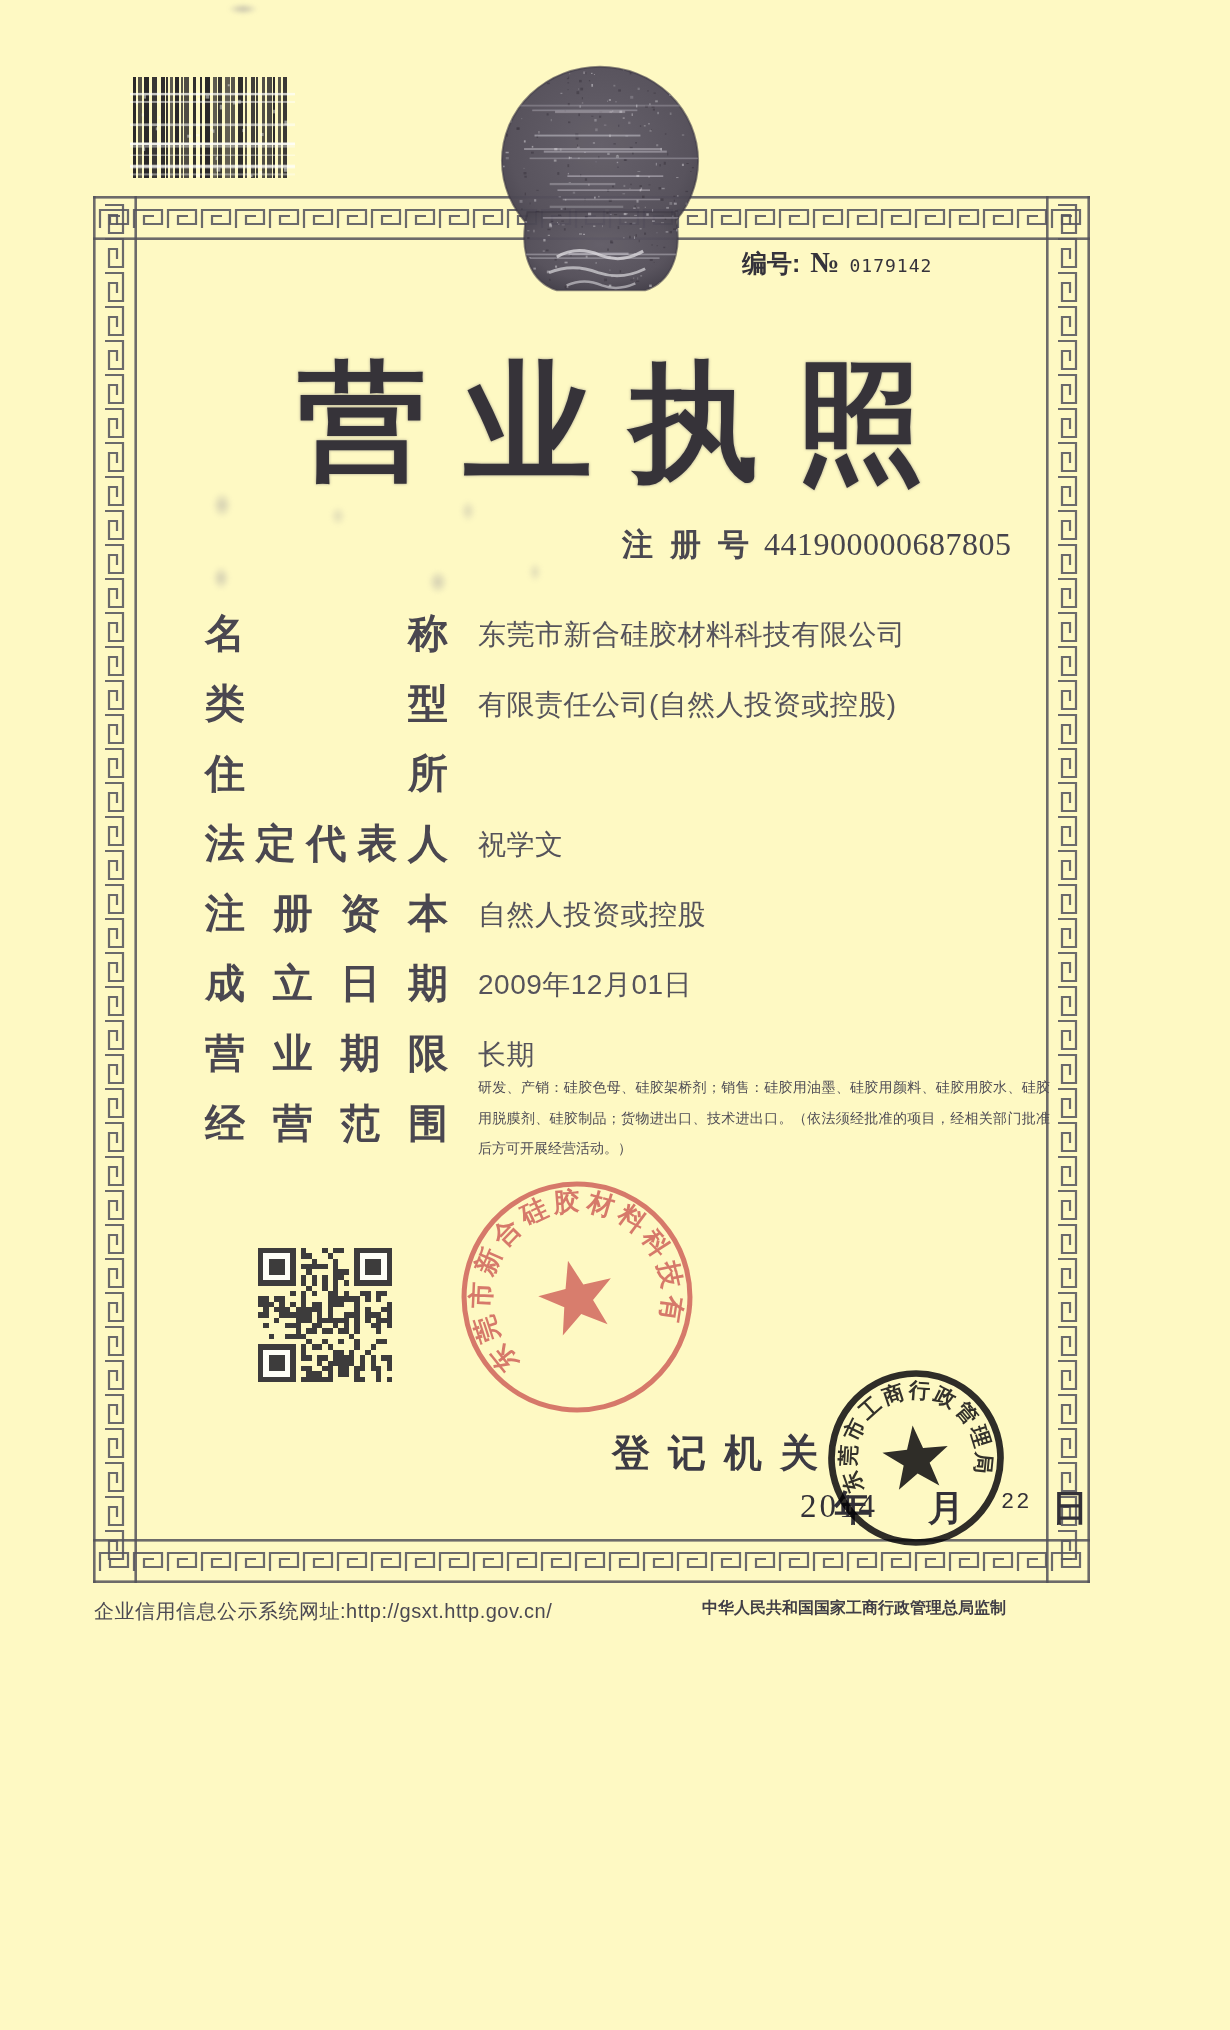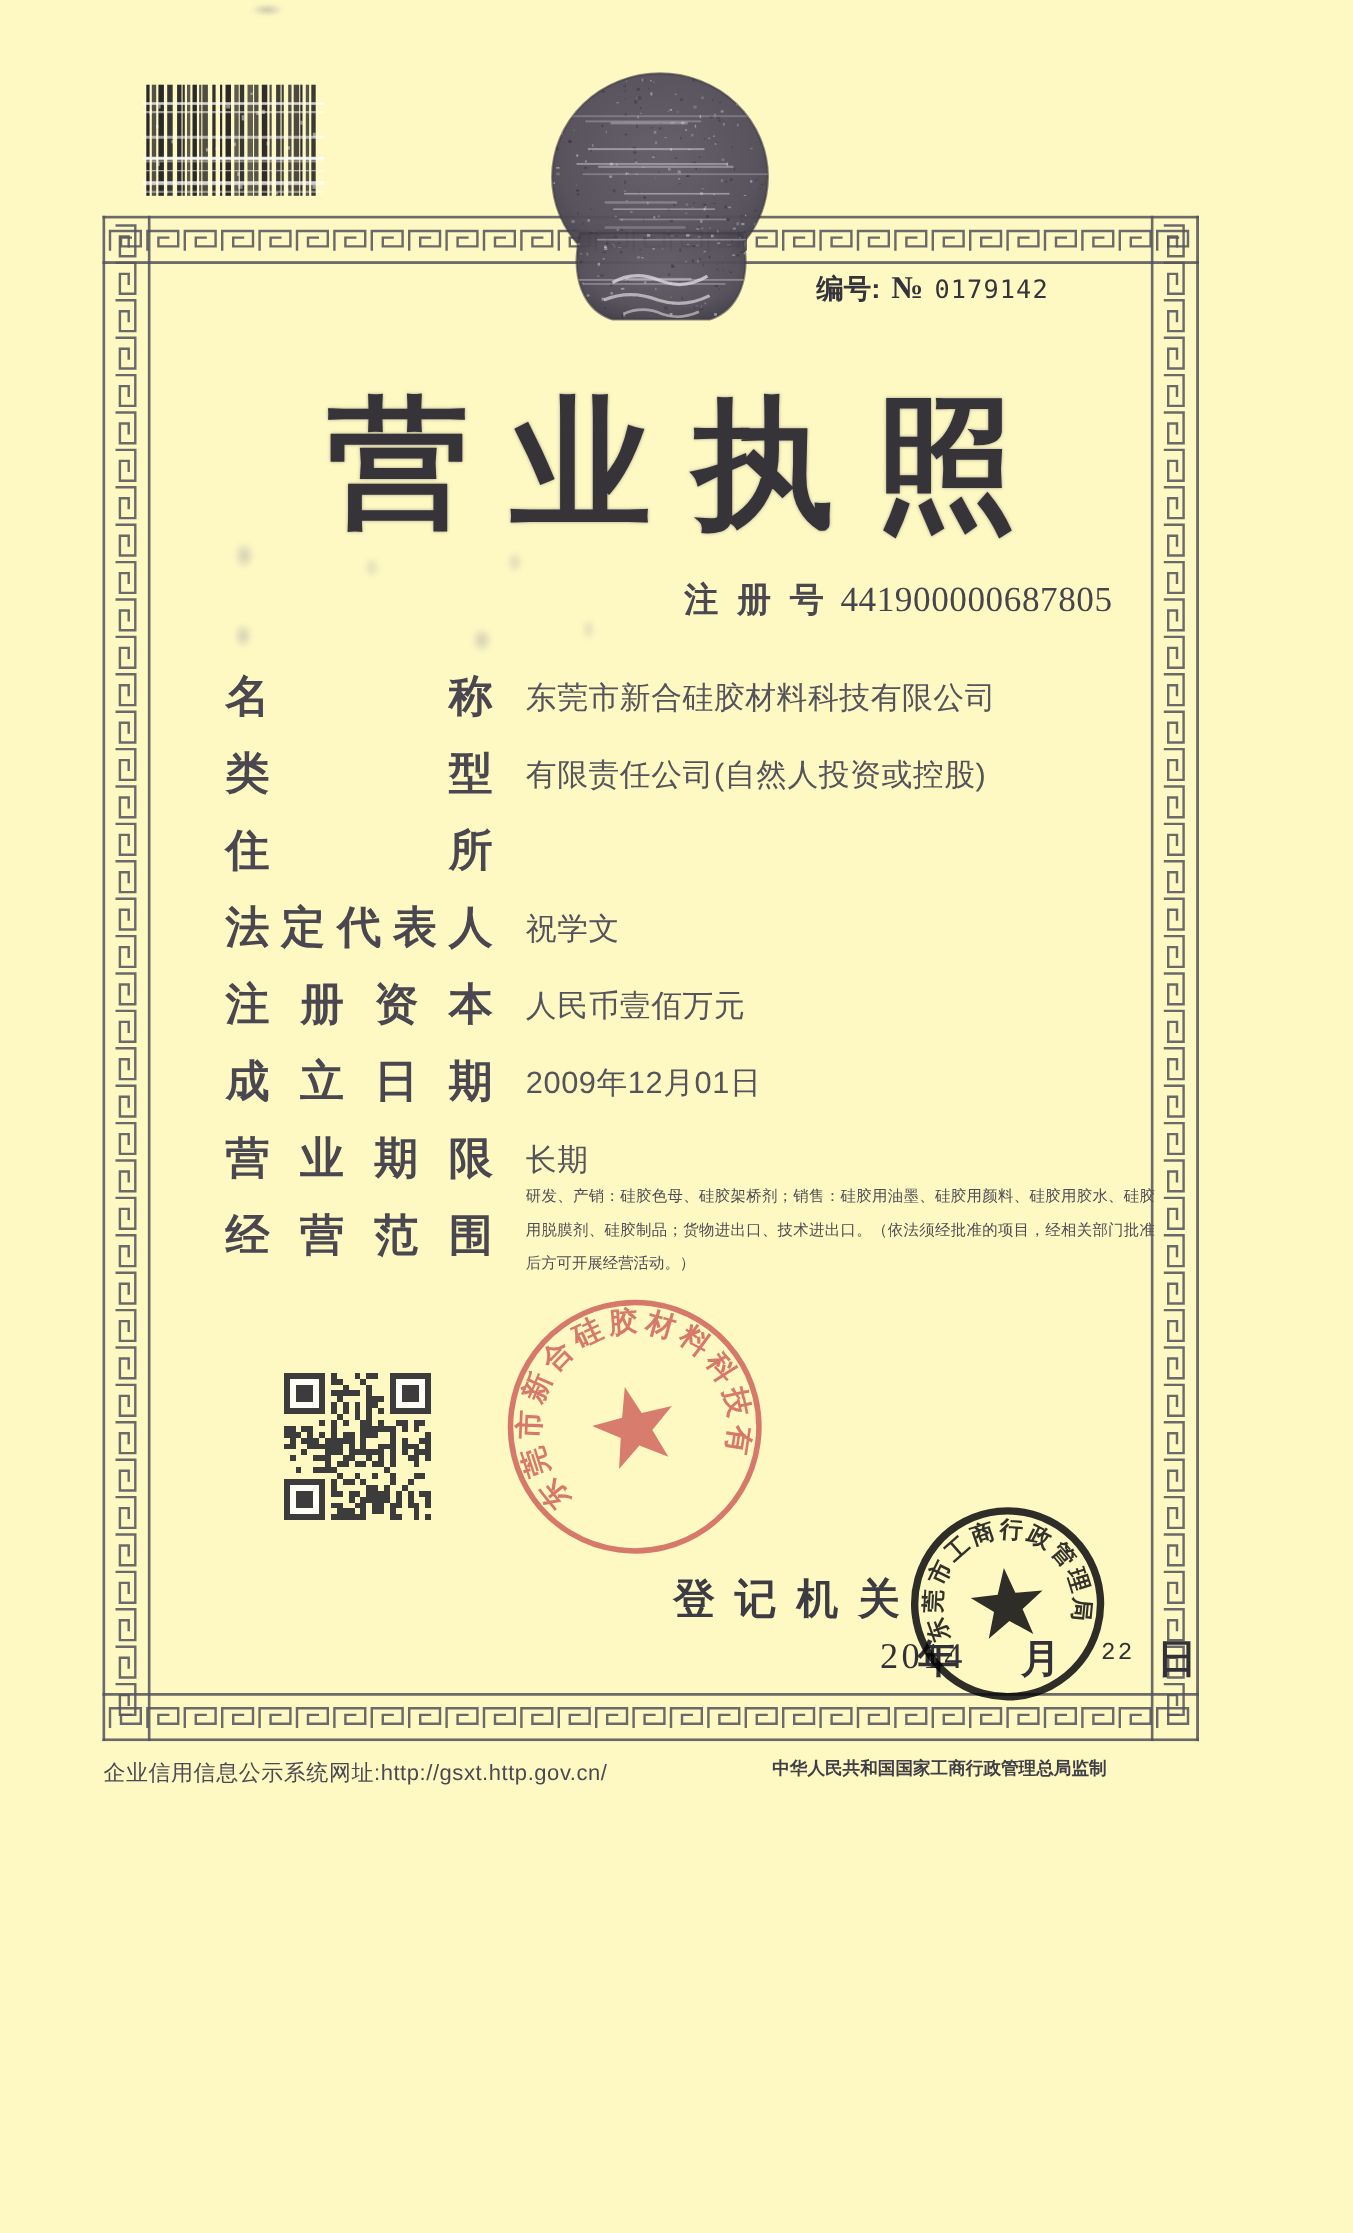--- a/index.html
+++ b/index.html
@@ -11,21 +11,21 @@
   
   .frame{position:absolute;}
   .frame-top{left:93px;top:196px;width:997px;height:44px;}
   .frame-bottom{left:93px;top:1539px;width:997px;height:44px;}
   .frame-left{left:93px;top:196px;width:44px;height:1387px;}
   .frame-right{left:1046px;top:196px;width:44px;height:1387px;}
   
   .serial{position:absolute;left:742px;top:246px;display:flex;align-items:baseline;gap:10px;
           font-size:25px;color:#35333b;font-weight:600;}
   .s-sym{font-family:"Liberation Serif",serif;font-weight:bold;font-size:29px;}
-  .s-num{font-family:"DejaVu Sans Mono",monospace;font-size:23px;letter-spacing:1px;font-weight:400;}
+  .s-num{font-family:"DejaVu Sans Mono",monospace;font-size:18px;letter-spacing:1px;font-weight:400;}
   
   .title{position:absolute;left:298px;top:352px;display:flex;gap:38px;font-size:128px;line-height:1.1;
          font-weight:bold;color:#363339;text-shadow:0 0 3px rgba(84,80,92,.55);}
   
   .regline{position:absolute;left:622px;top:524px;display:flex;align-items:baseline;}
   .reg-label{display:flex;gap:17px;font-size:31px;font-weight:600;color:#4a4850;}
   .reg-num{margin-left:15px;font-family:"Liberation Serif",serif;font-size:32px;
            letter-spacing:.5px;color:#46444c;}
   
   .fields{position:absolute;left:205px;top:610px;width:845px;}
@@ -748,21 +748,21 @@
     <div class="field-value">祝学文</div>
   </div>
 
   <div class="field-row row-capital">
     <div class="field-label">
           <span>注</span>
           <span>册</span>
           <span>资</span>
           <span>本</span>
         </div>
-    <div class="field-value">人民币壹佰万元</div>
+    <div class="field-value">自然人投资或控股</div>
   </div>
 
   <div class="field-row row-established">
     <div class="field-label">
           <span>成</span>
           <span>立</span>
           <span>日</span>
           <span>期</span>
         </div>
     <div class="field-value">2009年12月01日</div>

